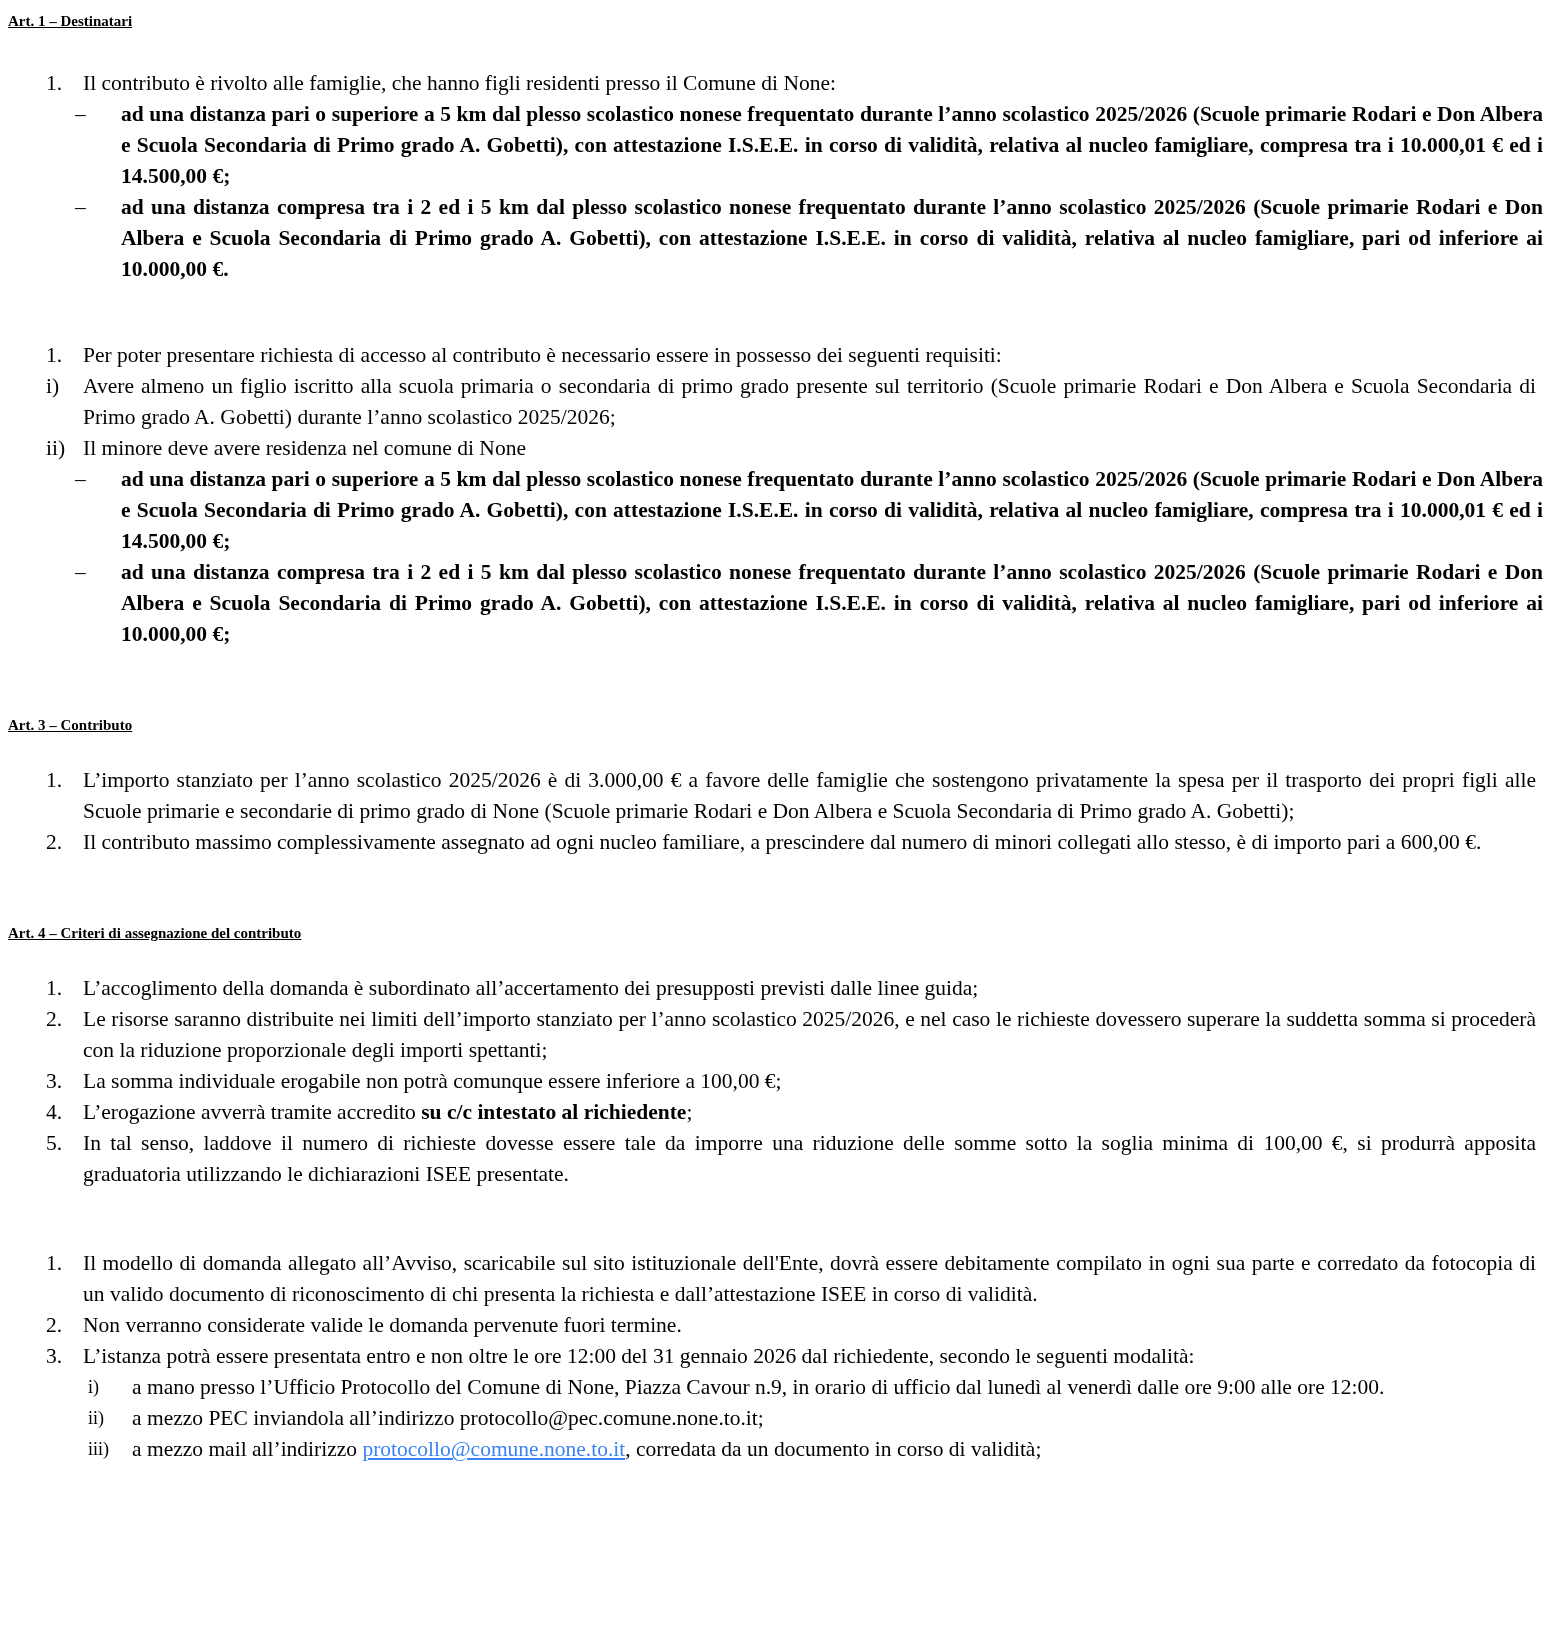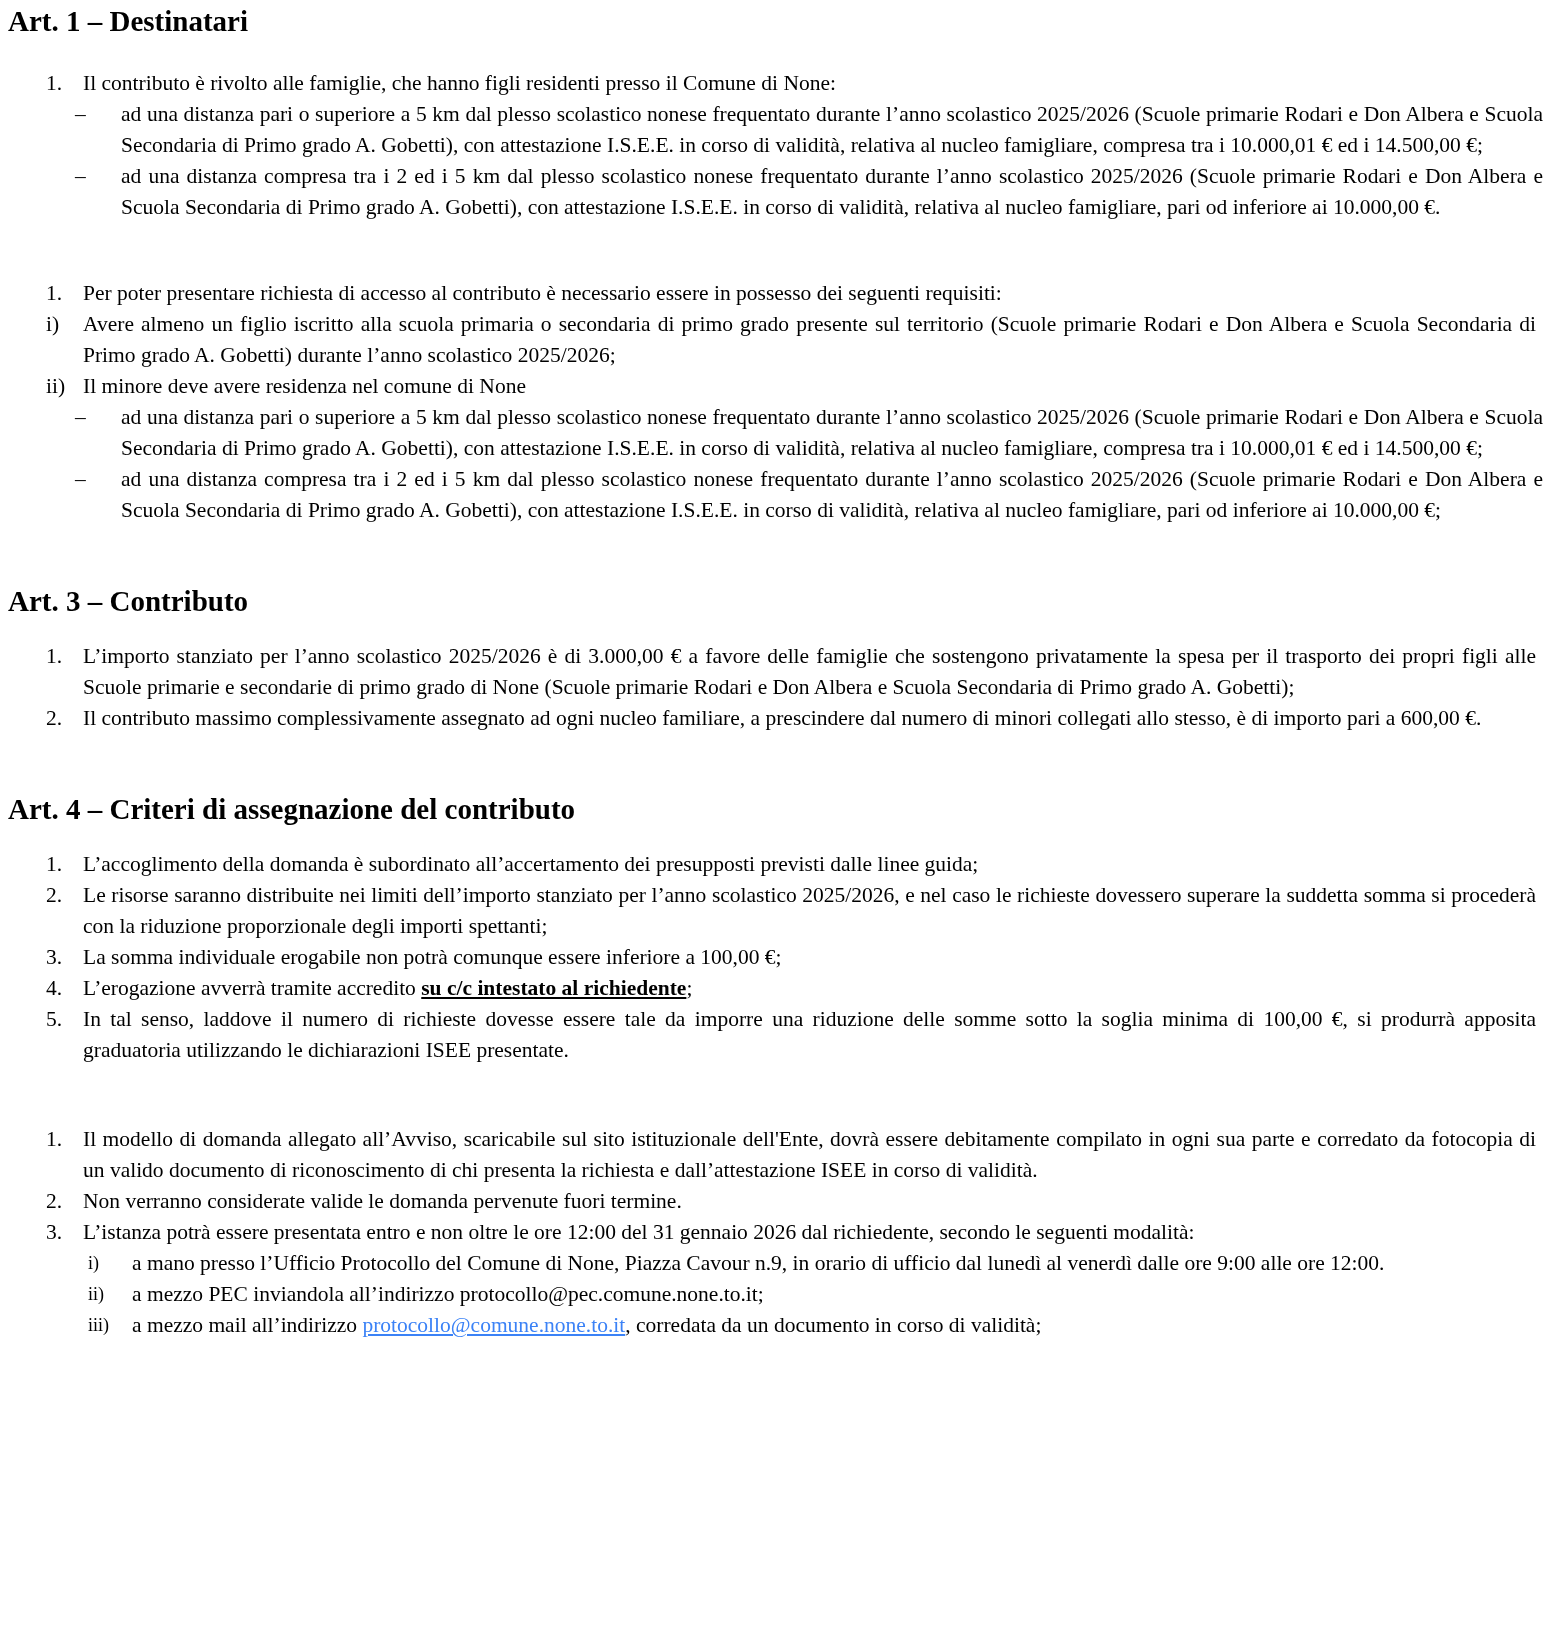--- a/index.html
+++ b/index.html
@@ -3,38 +3,38 @@
 <meta charset="utf-8">
 <style>
   html, body { margin: 0; padding: 0; background: #ffffff; }
   body {
     width: 1553px; height: 1651px; overflow: hidden;
     font-family: "Liberation Serif", "DejaVu Serif", serif;
     color: #000; font-size: 21.5px; line-height: 31px;
   }
   .page { position: relative; padding: 6px 0 0 8px; width: 1537px; }
   h2 {
-    font-size: 29px; font-weight: bold; margin: 0; line-height: 31px;
+    font-size: 15px; font-weight: bold; margin: 0; line-height: 31px; text-decoration: underline;
   }
   .art { margin: 0; }
   .gap-title { height: 31px; }
   .gap-title-small { height: 24px; }
   .gap-art { height: 31px; }
   .gap-art-big { height: 60px; }
   .row { display: flex; align-items: flex-start; }
   .num { width: 75px; flex: 0 0 75px; text-align: left; padding-left: 38px; box-sizing: border-box; }
   .numtext { flex: 1; text-align: justify; width: 1453px; max-width: 1453px; }
   .dash-row { display: flex; padding-left: 65px; }
   .dash { width: 48px; flex: 0 0 48px; padding-left: 2px; box-sizing: border-box; }
-  .dashtext { text-align: justify; width: 1422px; max-width: 1422px; text-align-last: left; }
+  .dashtext { text-align: justify; width: 1422px; max-width: 1422px; text-align-last: left; font-weight: bold; }
   .jl { text-align: justify; text-align-last: left; }
   .roman-row { display: flex; padding-left: 80px; }
   .roman { width: 44px; flex: 0 0 44px; font-size: 18px; }
   .romantext { width: 1408px; text-align: justify; text-align-last: left; }
-  .b-u { font-weight: bold; text-decoration: underline; }
+  .b-u { font-weight: bold; }
   a.mail { color: #3b82f6; text-decoration: underline; }
 </style>
 </head>
 <body>
 
 <div class="page">
 
   <section class="art">
     <h2>Art. 1 – Destinatari</h2>
     <div class="gap-title"></div>

